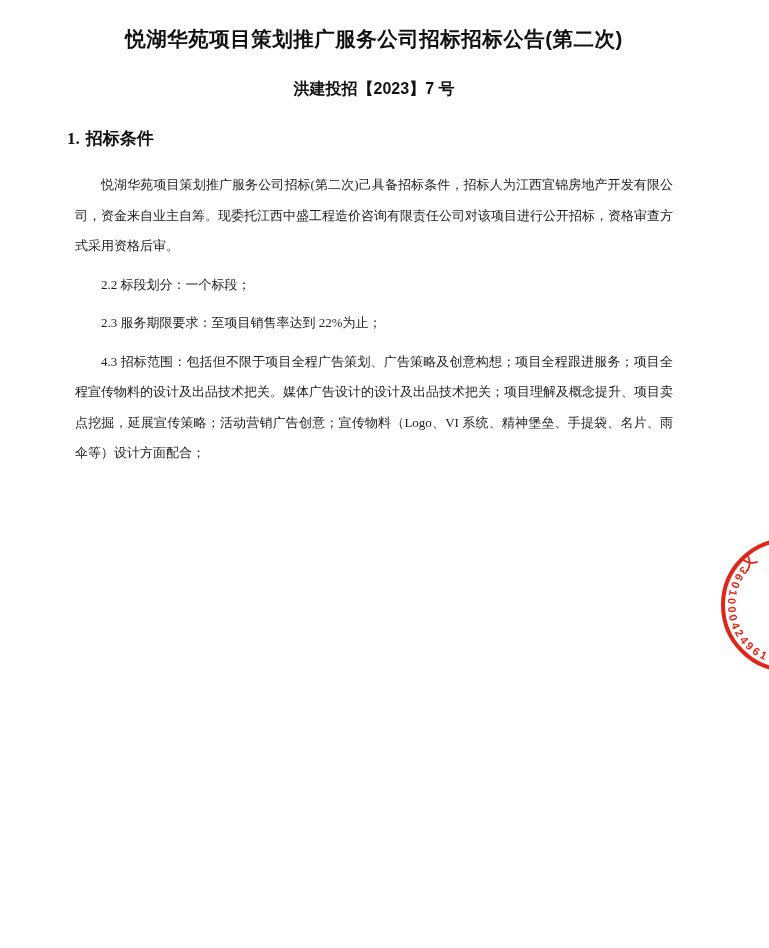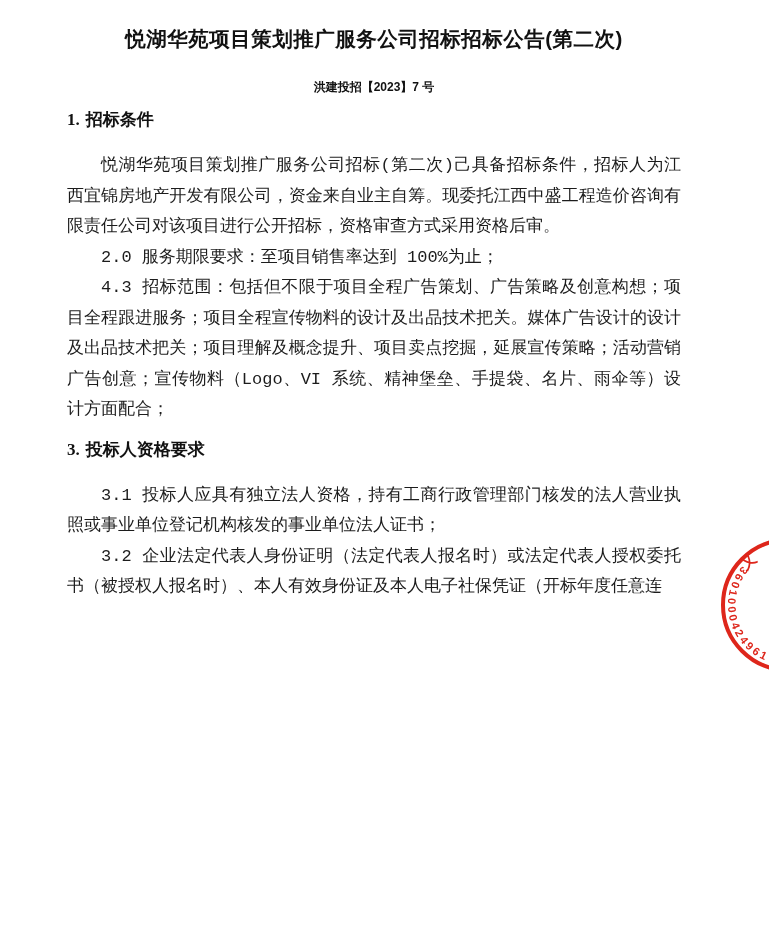--- a/index.html
+++ b/index.html
@@ -31,44 +31,43 @@
     font-weight: bold;
     font-size: 20.5px;
     letter-spacing: 0.5px;
     color: #111;
   }
   .doc-number {
     margin-top: 26px;
     text-align: center;
     font-family: "Liberation Sans", sans-serif;
     font-weight: bold;
-    font-size: 12px;
+    font-size: 16px;
     color: #111;
   }
   .section-heading {
     font-family: "Liberation Sans", sans-serif;
     font-weight: bold;
     font-size: 17px;
     color: #111;
-    margin: 13px 0 20px 0;
+    margin: 28px 0 20px 0;
     line-height: 22px;
   }
   .section-heading .num {
     font-family: "Liberation Serif", serif;
     font-weight: bold;
     margin-right: 6px;
   }
   .body-para {
-    font-size: 17px;
+    font-size: 13px;
     line-height: 30.5px;
     text-indent: 2em;
     text-align: justify;
-    margin: 0;
+    margin: 8px;
     color: #1c1c1c;
-    font-family: Liberation Mono, monospace;
   }
   .sections {
     margin-top: 8px;
   }
   
   .seal {
     position: absolute;
     left: 721px;
     top: 538px;
     width: 134px;
@@ -115,31 +114,25 @@
     <div class="sections">
 
       <div>
         <div class="section-heading">
           <span class="num">1.</span><span>招标条件</span>
         </div>
         <p class="body-para">悦湖华苑项目策划推广服务公司招标(第二次)己具备招标条件，招标人为江西宜锦房地产开发有限公司，资金来自业主自筹。现委托江西中盛工程造价咨询有限责任公司对该项目进行公开招标，资格审查方式采用资格后审。</p>
       </div>
 
       <div>
-        <p class="body-para">2.0 服务期限要求：至项目销售率达到 100%为止；</p>
+        <p class="body-para">2.2 标段划分：一个标段；</p>
+        <p class="body-para">2.3 服务期限要求：至项目销售率达到 22%为止；</p>
         <p class="body-para">4.3 招标范围：包括但不限于项目全程广告策划、广告策略及创意构想；项目全程跟进服务；项目全程宣传物料的设计及出品技术把关。媒体广告设计的设计及出品技术把关；项目理解及概念提升、项目卖点挖掘，延展宣传策略；活动营销广告创意；宣传物料（Logo、VI 系统、精神堡垒、手提袋、名片、雨伞等）设计方面配合；</p>
       </div>
 
-      <div>
-        <div class="section-heading">
-          <span class="num">3.</span><span>投标人资格要求</span>
-        </div>
-        <p class="body-para">3.1 投标人应具有独立法人资格，持有工商行政管理部门核发的法人营业执照或事业单位登记机构核发的事业单位法人证书；</p>
-        <p class="body-para">3.2 企业法定代表人身份证明（法定代表人报名时）或法定代表人授权委托书（被授权人报名时）、本人有效身份证及本人电子社保凭证（开标年度任意连</p>
-      </div>
 
     </div>
   </div>
 
   <div class="seal" style="border-color: rgb(222, 38, 27);">
       <span class="seal-digit" style="color: rgb(222, 38, 27); transform: rotate(128deg) translateY(56px);">3</span>
       <span class="seal-digit" style="color: rgb(222, 38, 27); transform: rotate(119.5deg) translateY(56px);">6</span>
       <span class="seal-digit" style="color: rgb(222, 38, 27); transform: rotate(111deg) translateY(56px);">0</span>
       <span class="seal-digit" style="color: rgb(222, 38, 27); transform: rotate(102.5deg) translateY(56px);">1</span>
       <span class="seal-digit" style="color: rgb(222, 38, 27); transform: rotate(94deg) translateY(56px);">0</span>

